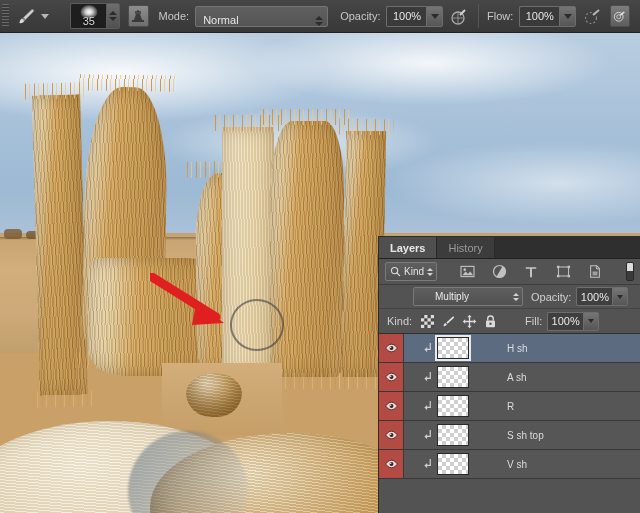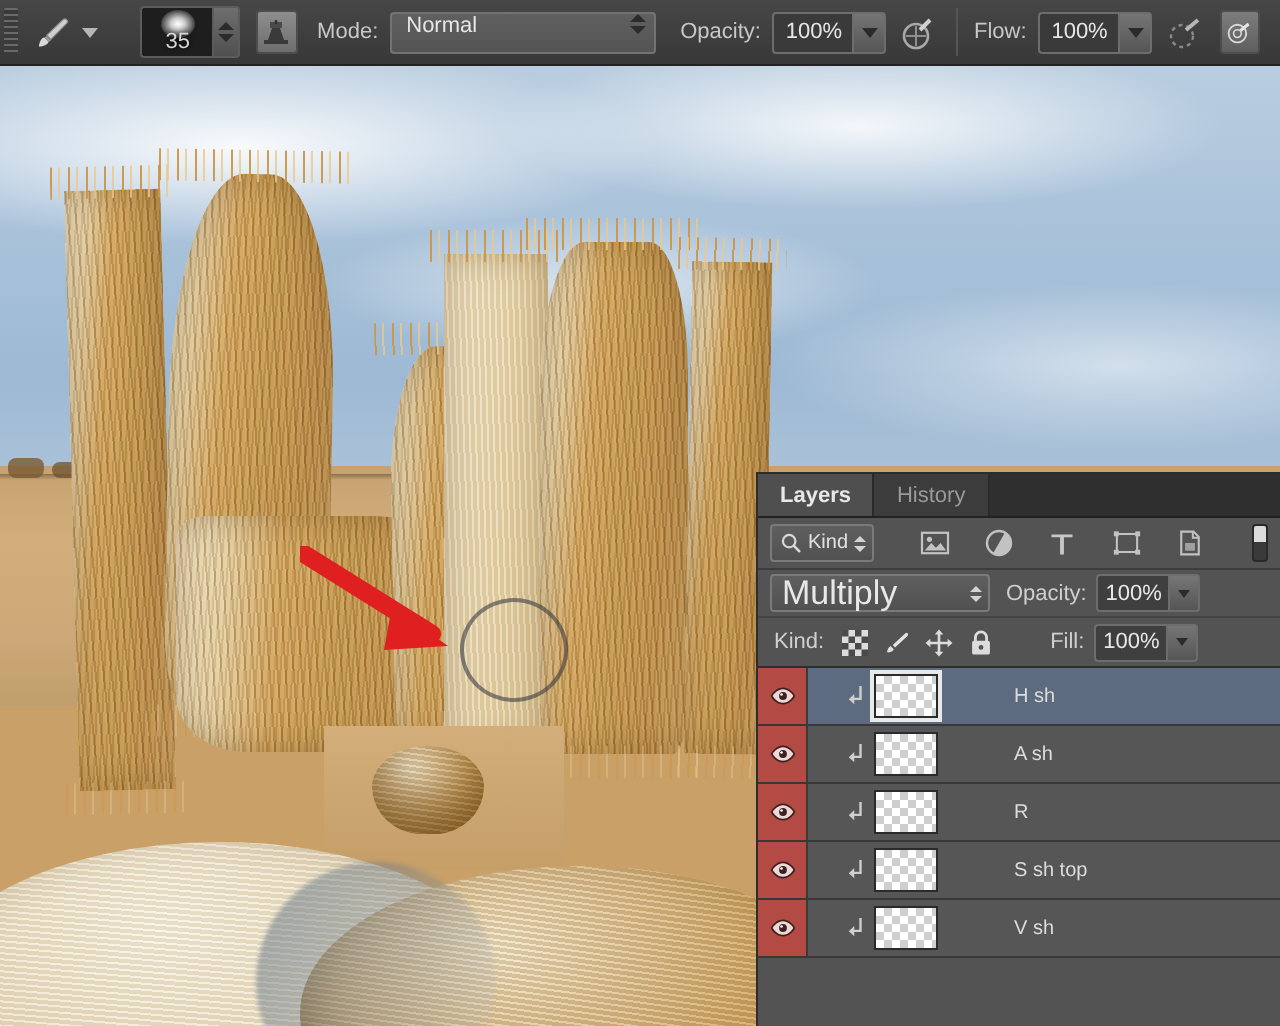--- a/index.html
+++ b/index.html
@@ -93,21 +93,21 @@
   }
   .opt-label {
     font-size: 11px; color: #c8c8c8;
     margin-right: 6px; white-space: nowrap;
   }
   .select-box {
     height: 21px;
     background: linear-gradient(180deg,#606060,#545454);
     border: 1px solid #737373;
     border-radius: 2px;
-    display: flex; align-items: flex-start;
+    display: flex; align-items: flex-end;
     padding: 0 4px 0 7px;
     color: #e6e6e6; font-size: 11px;
     position: relative;
   }
   .select-box .sel-val { flex: 1; white-space: nowrap; }
   .num-box {
     height: 21px; width: 40px;
     background: #3a3a3a;
     border: 1px solid #6d6d6d;
     border-right: none;
@@ -256,22 +256,22 @@
     display: flex; align-items: center;
     padding: 0 6px;
     border-bottom: 1px solid #444;
   }
   .mode-select {
     width: 110px; height: 19px;
     background: linear-gradient(180deg,#5f5f5f,#515151);
     border: 1px solid #7a7a7a;
     border-radius: 2px;
     display: flex; align-items: center;
-    padding: 0 3px 0 5px;
-    color: #e8e8e8; font-size: 17px;
+    padding: 0 3px 0 21px;
+    color: #e8e8e8; font-size: 10px; margin-left: 28px;
   }
   .mode-select .mv { flex: 1; }
   .panel-label { font-size: 11px; color: #d0d0d0; margin: 0 5px 0 8px; }
   .pnum {
     width: 36px; height: 19px;
     background: #3f3f3f; border: 1px solid #6d6d6d; border-right: none;
     border-radius: 2px 0 0 2px;
     display: flex; align-items: center; justify-content: center;
     color: #e8e8e8; font-size: 11px;
   }

